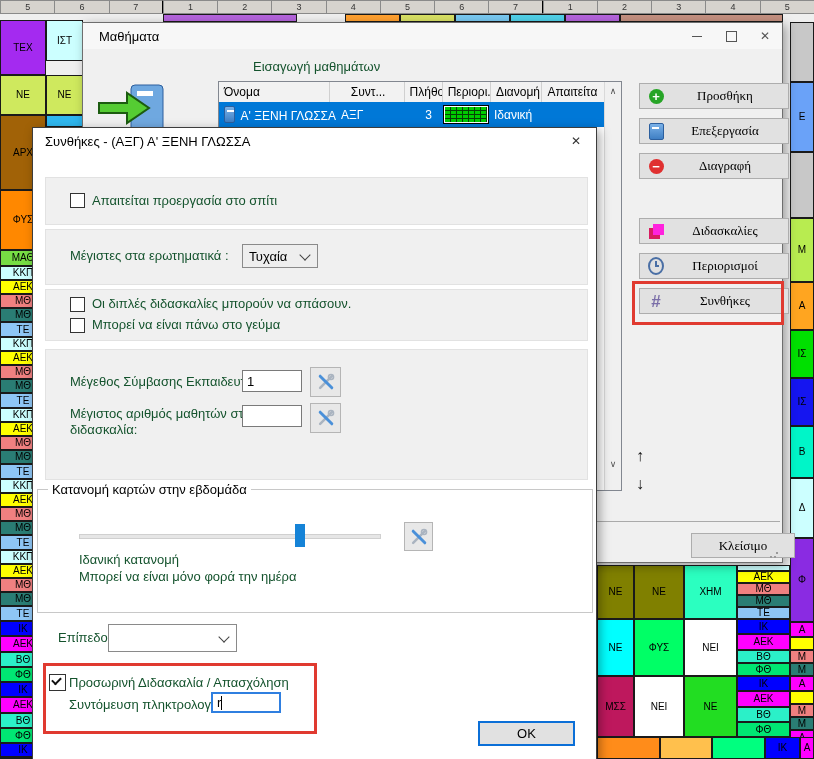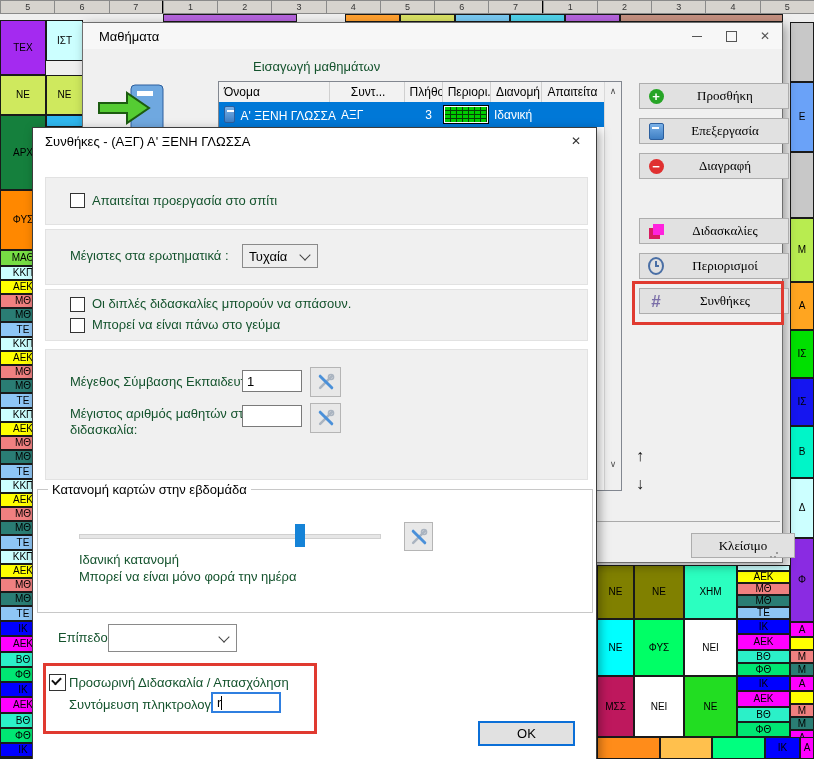--- a/index.html
+++ b/index.html
@@ -116,21 +116,21 @@
     <div class="cell" style="left: 345px; top: 14px; width: 55px; height: 8px; background: rgb(255, 160, 48);"></div>
     <div class="cell" style="left: 400px; top: 14px; width: 55px; height: 8px; background: rgb(216, 224, 100);"></div>
     <div class="cell" style="left: 455px; top: 14px; width: 55px; height: 8px; background: rgb(120, 200, 240);"></div>
     <div class="cell" style="left: 510px; top: 14px; width: 55px; height: 8px; background: rgb(80, 208, 232);"></div>
     <div class="cell" style="left: 565px; top: 14px; width: 55px; height: 8px; background: rgb(180, 100, 220);"></div>
     <div class="cell" style="left: 620px; top: 14px; width: 163px; height: 8px; background: rgb(196, 144, 128);"></div>
     <div class="cell" style="left: 0px; top: 20px; width: 46px; height: 55px; background: rgb(164, 42, 240);">ΤΕΧ</div>
     <div class="cell" style="left: 46px; top: 20px; width: 37px; height: 41px; background: rgb(204, 255, 255);">ΙΣΤ</div>
     <div class="cell" style="left: 0px; top: 75px; width: 46px; height: 40px; background: rgb(207, 233, 94);">ΝΕ</div>
     <div class="cell" style="left: 46px; top: 75px; width: 37px; height: 40px; background: rgb(207, 233, 94);">ΝΕ</div>
-    <div class="cell" style="left: 0px; top: 115px; width: 46px; height: 75px; background: #15803d;">ΑΡΧ</div>
+    <div class="cell" style="left: 0px; top: 115px; width: 46px; height: 75px; background: #a16207;">ΑΡΧ</div>
     <div class="cell" style="left: 46px; top: 115px; width: 37px; height: 12px; background: rgb(47, 184, 240);"></div>
     <div class="cell" style="left: 0px; top: 190px; width: 46px; height: 60px; background: rgb(255, 136, 0);">ΦΥΣ</div>
     <div class="cell" style="left: 0px; top: 250px; width: 46px; height: 16px; background: rgb(119, 221, 68);">ΜΑΘ</div>
     <div class="cell" style="left: 0px; top: 266px; width: 46px; height: 14px; background: rgb(204, 255, 255);">ΚΚΠ</div>
     <div class="cell" style="left: 0px; top: 280px; width: 46px; height: 14px; background: rgb(255, 255, 0);">ΑΕΚ</div>
     <div class="cell" style="left: 0px; top: 294px; width: 46px; height: 14px; background: rgb(240, 128, 128);">ΜΘ</div>
     <div class="cell" style="left: 0px; top: 308px; width: 46px; height: 14px; background: rgb(42, 125, 116);">ΜΘ</div>
     <div class="cell" style="left: 0px; top: 322px; width: 46px; height: 15px; background: rgb(142, 198, 245);">ΤΕ</div>
     <div class="cell" style="left: 0px; top: 337px; width: 46px; height: 14px; background: rgb(204, 255, 255);">ΚΚΠ</div>
     <div class="cell" style="left: 0px; top: 351px; width: 46px; height: 14px; background: rgb(255, 255, 0);">ΑΕΚ</div>

